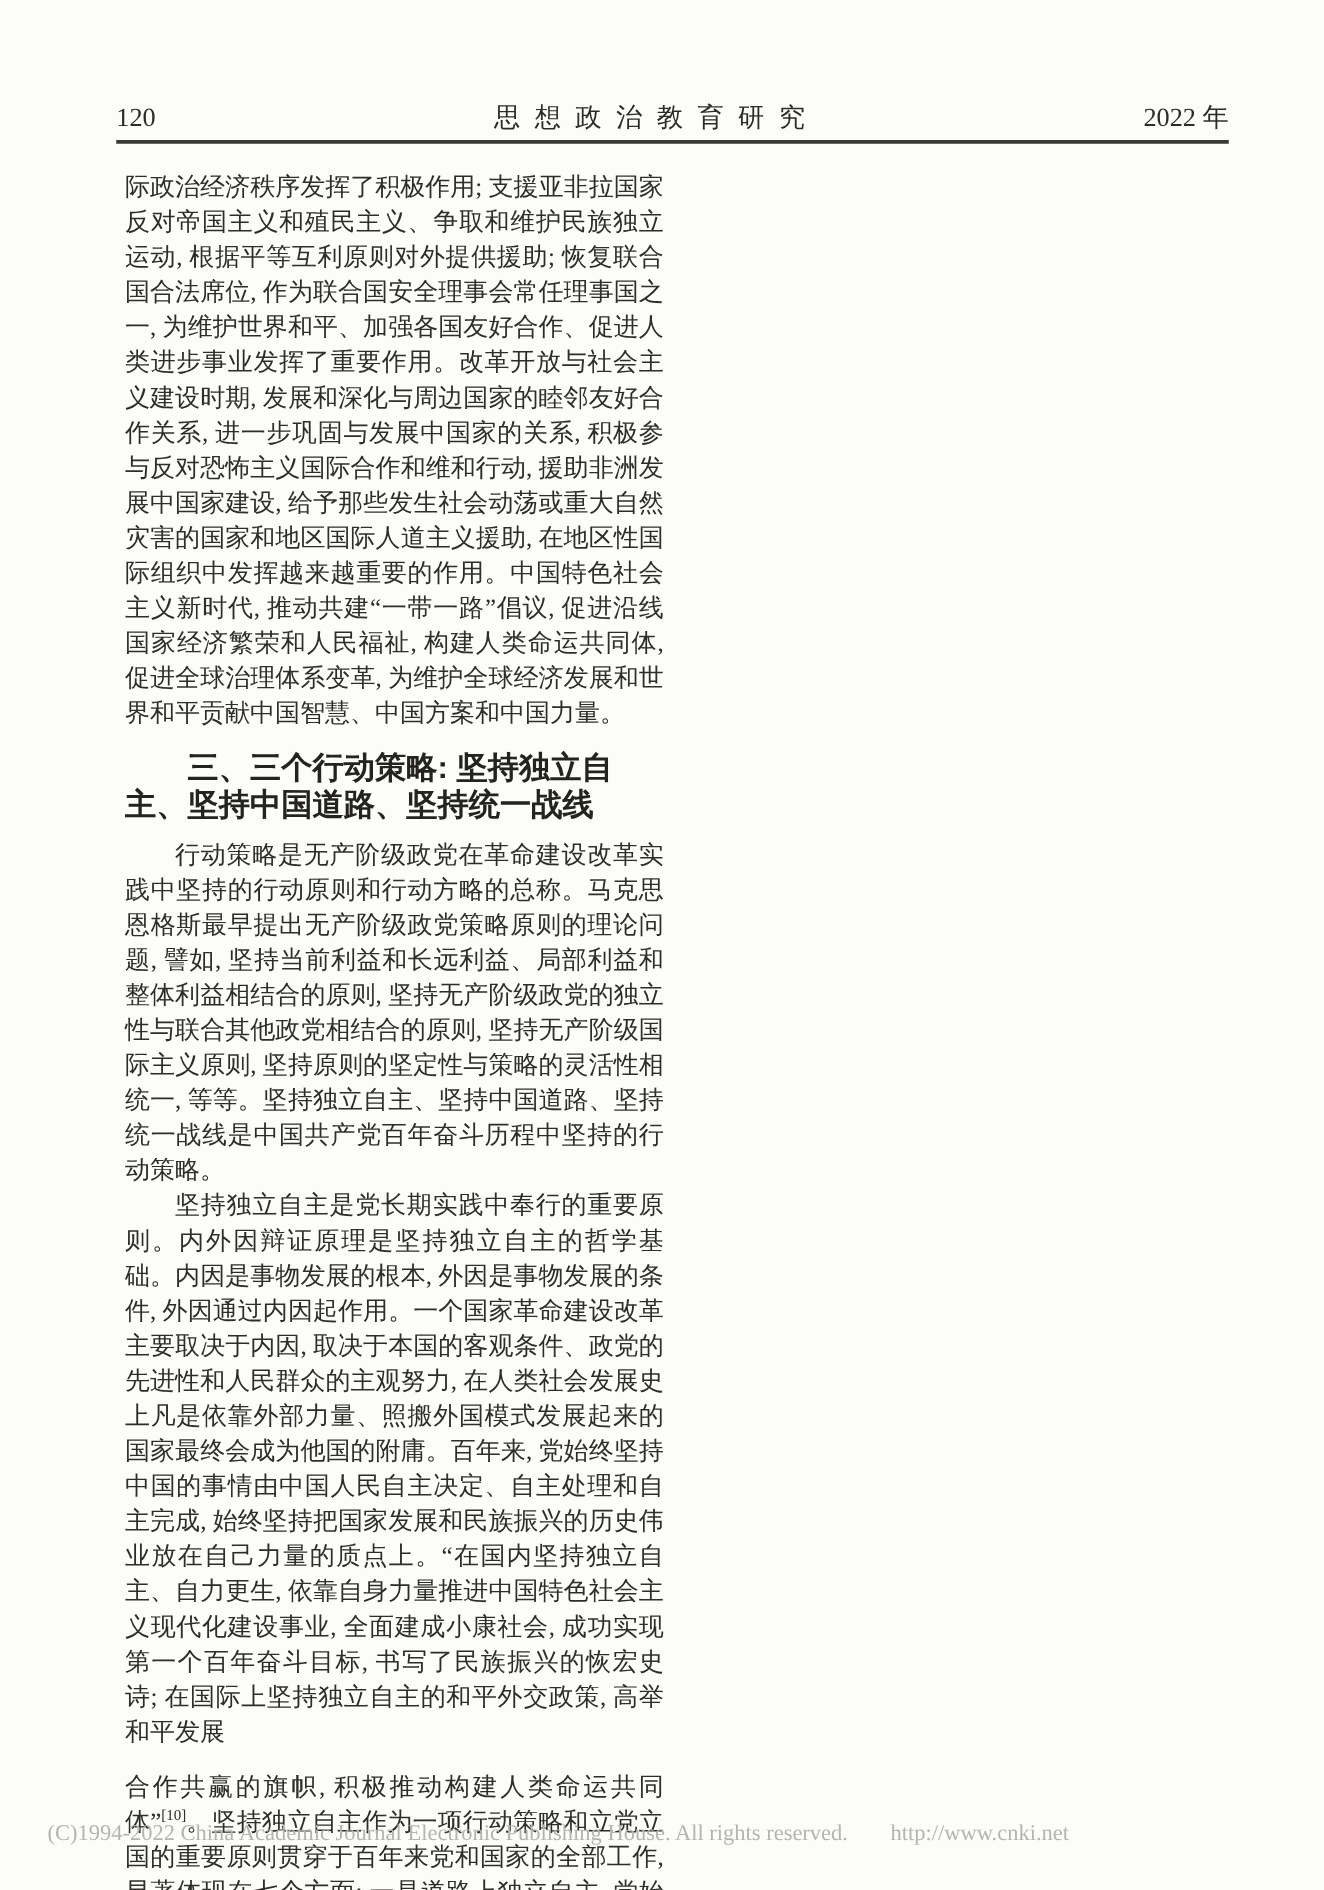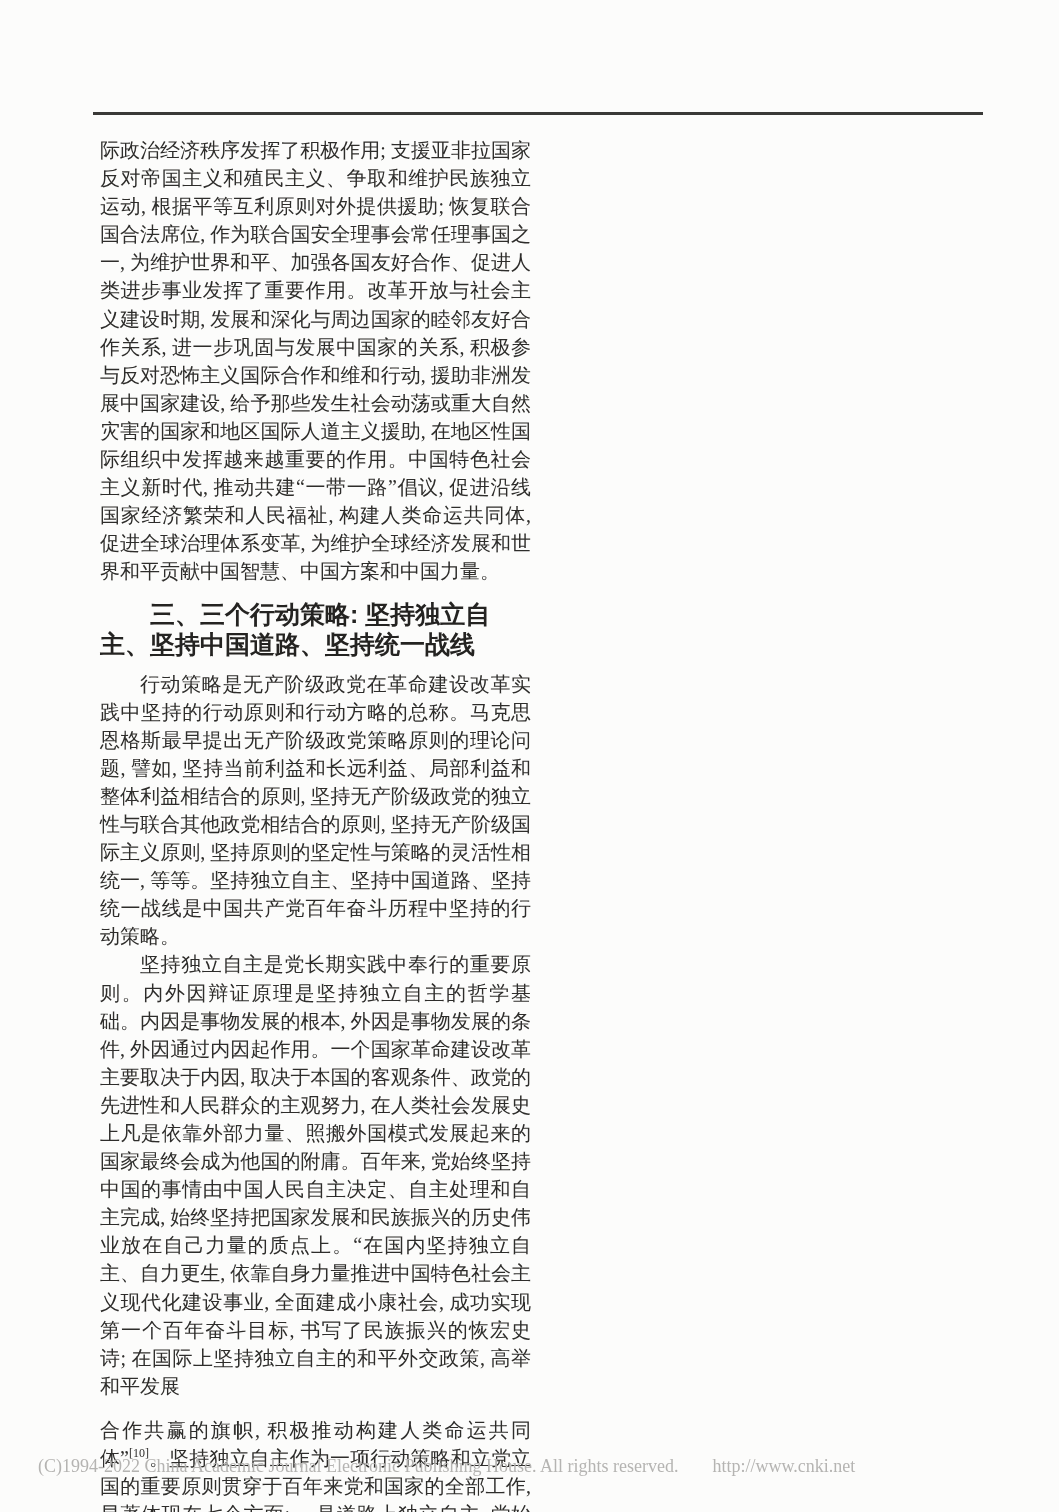--- a/index.html
+++ b/index.html
@@ -86,20 +86,25 @@
     color: #b5b4b2;
     white-space: nowrap;
   }
   .scan-footer .footer-url { margin-left: 34px; }
 </style>
 </head>
 <body>
 
 <div class="page">
 
+  <div class="running-head">
+    <span>120</span>
+    <span class="journal-title">思想政治教育研究</span>
+    <span>2022 年</span>
+  </div>
 
   <div class="head-rule"></div>
 
   <div class="columns">
 
     <div class="col">
       <p>际政治经济秩序发挥了积极作用; 支援亚非拉国家反对帝国主义和殖民主义、争取和维护民族独立运动, 根据平等互利原则对外提供援助; 恢复联合国合法席位, 作为联合国安全理事会常任理事国之一, 为维护世界和平、加强各国友好合作、促进人类进步事业发挥了重要作用。改革开放与社会主义建设时期, 发展和深化与周边国家的睦邻友好合作关系, 进一步巩固与发展中国家的关系, 积极参与反对恐怖主义国际合作和维和行动, 援助非洲发展中国家建设, 给予那些发生社会动荡或重大自然灾害的国家和地区国际人道主义援助, 在地区性国际组织中发挥越来越重要的作用。中国特色社会主义新时代, 推动共建“一带一路”倡议, 促进沿线国家经济繁荣和人民福祉, 构建人类命运共同体, 促进全球治理体系变革, 为维护全球经济发展和世界和平贡献中国智慧、中国方案和中国力量。</p>
       <p class="section-heading">三、三个行动策略: 坚持独立自主、坚持中国道路、坚持统一战线</p>
       <p class="indent">行动策略是无产阶级政党在革命建设改革实践中坚持的行动原则和行动方略的总称。马克思恩格斯最早提出无产阶级政党策略原则的理论问题, 譬如, 坚持当前利益和长远利益、局部利益和整体利益相结合的原则, 坚持无产阶级政党的独立性与联合其他政党相结合的原则, 坚持无产阶级国际主义原则, 坚持原则的坚定性与策略的灵活性相统一, 等等。坚持独立自主、坚持中国道路、坚持统一战线是中国共产党百年奋斗历程中坚持的行动策略。</p>
       <p class="indent">坚持独立自主是党长期实践中奉行的重要原则。内外因辩证原理是坚持独立自主的哲学基础。内因是事物发展的根本, 外因是事物发展的条件, 外因通过内因起作用。一个国家革命建设改革主要取决于内因, 取决于本国的客观条件、政党的先进性和人民群众的主观努力, 在人类社会发展史上凡是依靠外部力量、照搬外国模式发展起来的国家最终会成为他国的附庸。百年来, 党始终坚持中国的事情由中国人民自主决定、自主处理和自主完成, 始终坚持把国家发展和民族振兴的历史伟业放在自己力量的质点上。“在国内坚持独立自主、自力更生, 依靠自身力量推进中国特色社会主义现代化建设事业, 全面建成小康社会, 成功实现第一个百年奋斗目标, 书写了民族振兴的恢宏史诗; 在国际上坚持独立自主的和平外交政策, 高举和平发展</p>

